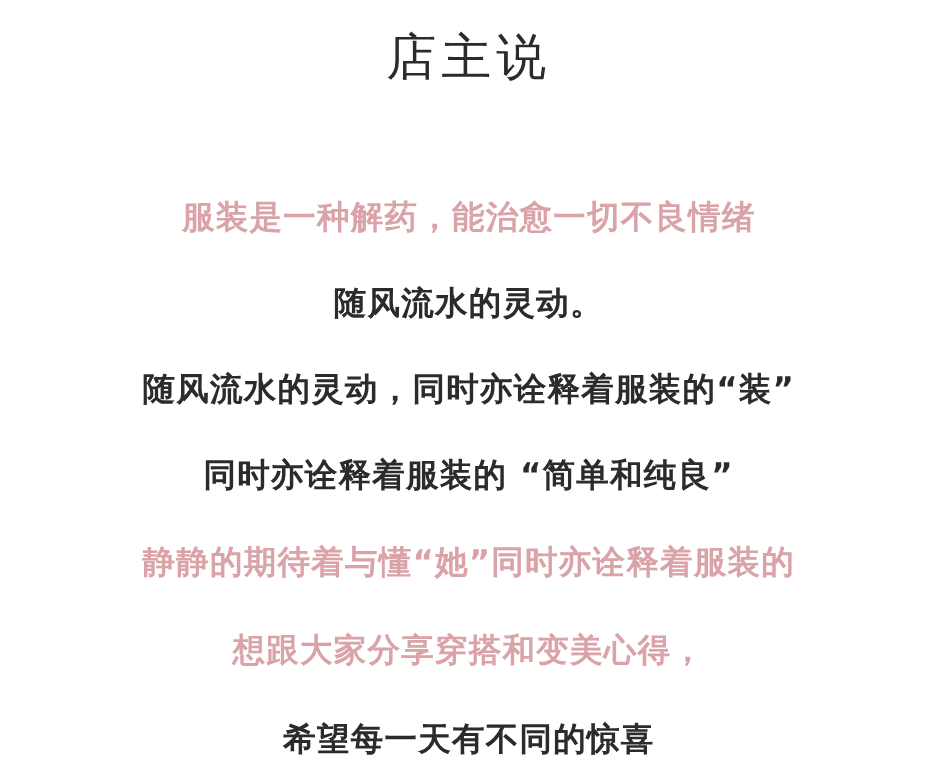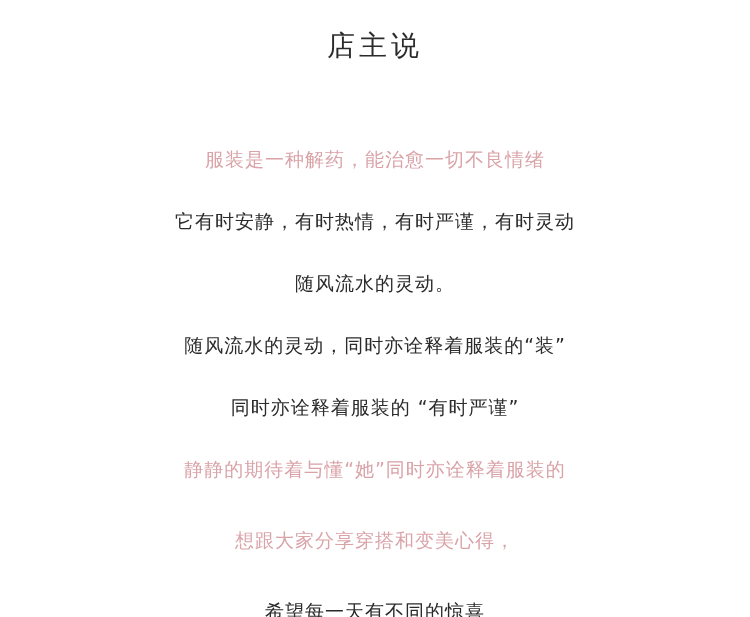--- a/index.html
+++ b/index.html
@@ -18,59 +18,58 @@
     height: 617px;
     position: relative;
     background: #ffffff;
     box-sizing: border-box;
     display: flex;
     flex-direction: column;
     align-items: center;
   }
   .title {
     margin-top: 18px;
-    font-size: 28px;
+    font-size: 40px;
     line-height: 56px;
     letter-spacing: 4px;
     color: #2b2b2b;
     font-weight: 400;
     text-align: center;
   }
   .body-block {
     margin-top: 26px;
     width: 100%;
     text-align: center;
   }
   .line {
-    font-size: 19px;
+    font-size: 26px;
     line-height: 43px;
     letter-spacing: 1px;
     color: #2b2b2b;
     white-space: nowrap;
-    font-weight: 400;
+    font-weight: 700;
   }
   .line.accent {
     color: #d9a3a8;
   }
   .line.gap-top {
     margin-top: 28px;
   }
 </style>
 </head>
 <body>
 
 <div class="page">
 
   <h1 class="title">店主说</h1>
 
   <div class="body-block">
     <p class="line accent">服装是一种解药，能治愈一切不良情绪</p>
-    <p class="line">它有时安静，有时热情，有时严谨，有时灵动</p>
     <p class="line">随风流水的灵动。</p>
     <p class="line">随风流水的灵动，同时亦诠释着服装的“装”</p>
-    <p class="line">同时亦诠释着服装的 “有时严谨”</p>
+    <p class="line">同时亦诠释着服装的 “简单和纯良”</p>
     <p class="line accent">静静的期待着与懂“她”同时亦诠释着服装的</p>
     <p class="line accent gap-top">想跟大家分享穿搭和变美心得，</p>
     <p class="line gap-top">希望每一天有不同的惊喜</p>
 
   </div>
 
 </div>
 
 </body></html>

